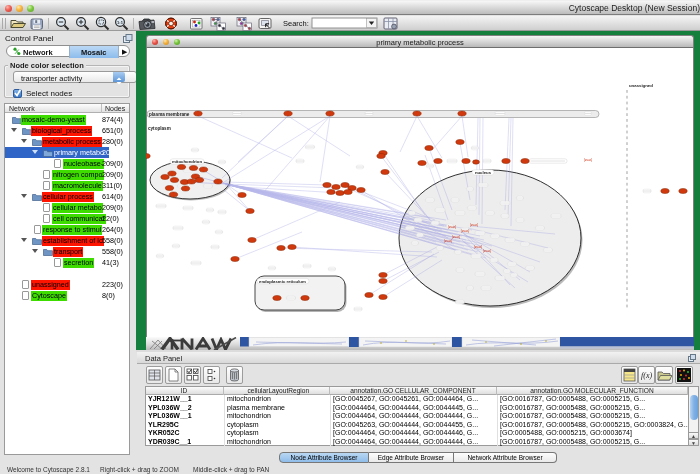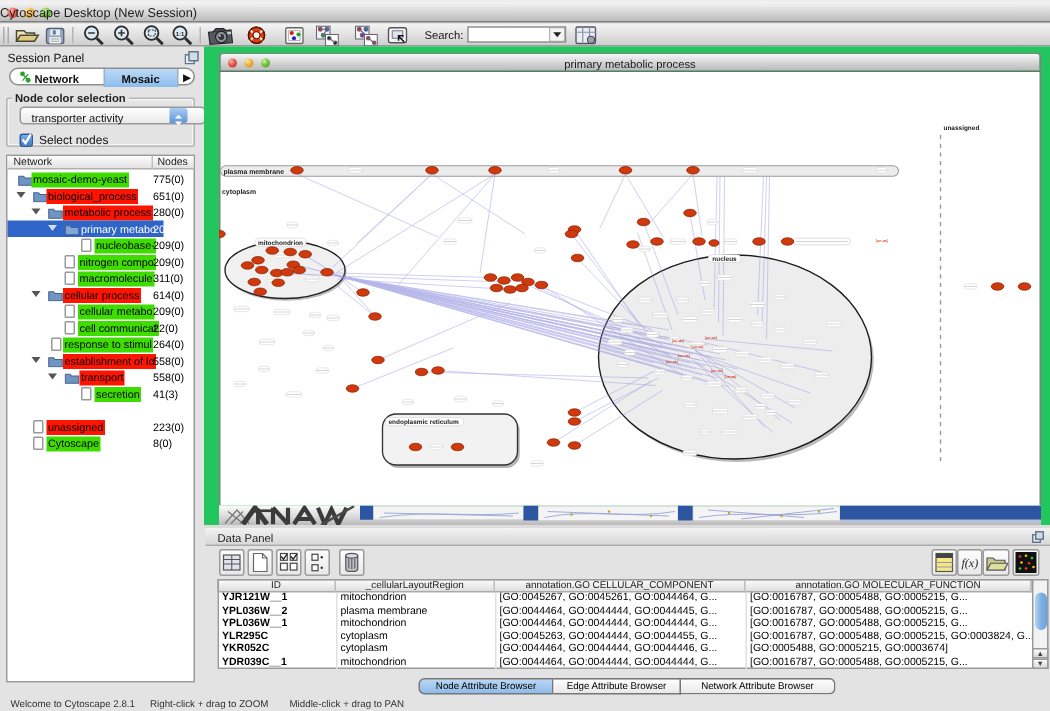--- a/index.html
+++ b/index.html
@@ -1,24 +1,24 @@
 <!DOCTYPE html>
 <html><head><meta charset="utf-8">
 <style>
 *{margin:0;padding:0;box-sizing:border-box}
 html,body{width:700px;height:474px;overflow:hidden}
 body{font-family:"Liberation Sans",sans-serif;position:relative;background:#e3e3e3}
 .abs{position:absolute}
 #titlebar{position:absolute;left:0;top:0;width:700px;height:15px;background:linear-gradient(#f7f7f7,#d9d9d9 50%,#bcbcbc);border-bottom:1px solid #7c7c7c;border-top:1px solid #efefef}
 .light{position:absolute;top:3.5px;width:7px;height:7px;border-radius:50%}
-#titlebar .t{position:absolute;top:2px;width:100%;text-align:left;font-size:8.5px;color:#222}
+#titlebar .t{position:absolute;top:2px;width:100%;text-align:right;font-size:8.5px;color:#222}
 #toolbar{position:absolute;left:0;top:16px;width:700px;height:15px;background:linear-gradient(#f4f4f4,#dedede 60%,#cfcfcf);border-bottom:1px solid #9a9a9a}
 #cpheader{position:absolute;left:0;top:32px;width:134px;height:13px;font-size:8px;color:#111}
 #cpheader span{position:absolute;left:5px;top:2px}
-#mdi{position:absolute;left:136px;top:31px;width:564px;height:321px;background:#22c55e}
+#mdi{position:absolute;left:136px;top:31px;width:564px;height:321px;background:#15803d}
 #dpanel{position:absolute;left:137px;top:352px;width:563px;height:111px;background:#e3e3e3}
 #dptitle{position:absolute;left:0;top:0;width:563px;height:12px;background:linear-gradient(#f2f2f2,#d8d8d8);border-bottom:1px solid #aaa;font-size:7.5px;color:#222}
 #dptitle span{position:absolute;left:8px;top:2px}
 #statusbar{position:absolute;left:0;top:458px;width:700px;height:16px;font-size:6.5px;color:#333}
 #statusbar span{position:absolute;top:8px}
 .trow{position:absolute;left:0;width:104px;height:11px}
 .tri{position:absolute;top:3px;width:0;height:0;border-left:3.2px solid transparent;border-right:3.2px solid transparent;border-top:4.5px solid #555}
 .doc{position:absolute;top:1px;width:6.5px;height:8.5px;background:#fff;border:1px solid #999;border-radius:1px}
 .lbl{position:absolute;top:1px;padding:0 1px;color:#000;white-space:nowrap;line-height:9.5px;height:9.5px}
 .lbl.g{background:#3fdc00}
@@ -122,21 +122,21 @@
 <g>
   <rect x="384" y="18" width="13" height="11" rx="1" fill="#e9ecf2" stroke="#556" stroke-width="0.9"></rect>
   <line x1="384" y1="21.5" x2="397" y2="21.5" stroke="#8a93a8" stroke-width="0.8"></line>
   <line x1="388.5" y1="18" x2="388.5" y2="29" stroke="#8a93a8" stroke-width="0.8"></line>
   <line x1="393" y1="18" x2="393" y2="29" stroke="#8a93a8" stroke-width="0.8"></line>
   <circle cx="394" cy="26.5" r="2.4" fill="#99a2b2" stroke="#445" stroke-width="0.7"></circle>
 </g>
 </svg>
 </div>
 <div id="cpheader">
-    <span>Session Panel</span>
+    <span>Control Panel</span>
   </div>
 <div id="cpanel">
   <svg width="10" height="9" viewBox="0 0 10 9" style="position:absolute;left:123px;top:34px">
     <rect x="0.5" y="2.5" width="6" height="6" fill="#e8eef6" stroke="#678"></rect>
     <rect x="3" y="0.5" width="6" height="6" fill="#cfdcec" stroke="#678"></rect>
   </svg>
   <div class="abs" style="left:6px;top:45px;width:124px;height:12px;background:#fff;border:1px solid #8f8f8f;border-radius:6px">
     <div class="abs" style="left:62px;top:0;width:50px;height:12px;background:linear-gradient(#bcd9f6,#8cbcec);border-left:1px solid #9ab0c8;border-right:1px solid #9ab0c8"></div>
     <svg width="8" height="9" viewBox="0 0 8 9" style="position:absolute;left:6px;top:1px">
       <circle cx="2" cy="2.2" r="1.6" fill="#2ba02b"></circle>
@@ -168,21 +168,21 @@
       <span class="abs" style="left:4px;top:1px">Network</span>
       <span class="abs" style="left:100px;top:1px">Nodes</span>
       <div class="abs" style="left:96px;top:0;width:1px;height:9px;background:#c0c0c0"></div>
     </div>
     <div id="tree" class="abs" style="left:0;top:10px;width:124px;height:341px;font-size:7.2px">
 <div class="trow" style="top:0px">
           <svg class="fold" style="left:7px" width="10" height="8" viewBox="0 0 10 8">
             <path d="M0.5,1.5 h3.2 l1,1.2 h4.8 v4.8 h-9 z" fill="#6f95c4" stroke="#44628c" stroke-width="0.7"></path>
           </svg>
           <span class="lbl g" style="left:16px">mosaic-demo-yeast</span>
-          <span class="cnt">775(0)</span>
+          <span class="cnt">874(4)</span>
         </div>
 <div class="trow" style="top:11px">
           <div class="tri" style="left:6px;border-top-color:#555"></div>
           <svg class="fold" style="left:17px" width="10" height="8" viewBox="0 0 10 8">
             <path d="M0.5,1.5 h3.2 l1,1.2 h4.8 v4.8 h-9 z" fill="#6f95c4" stroke="#44628c" stroke-width="0.7"></path>
           </svg>
           <span class="lbl r" style="left:26px">biological_process</span>
           <span class="cnt">651(0)</span>
         </div>
 <div class="trow" style="top:22px">

